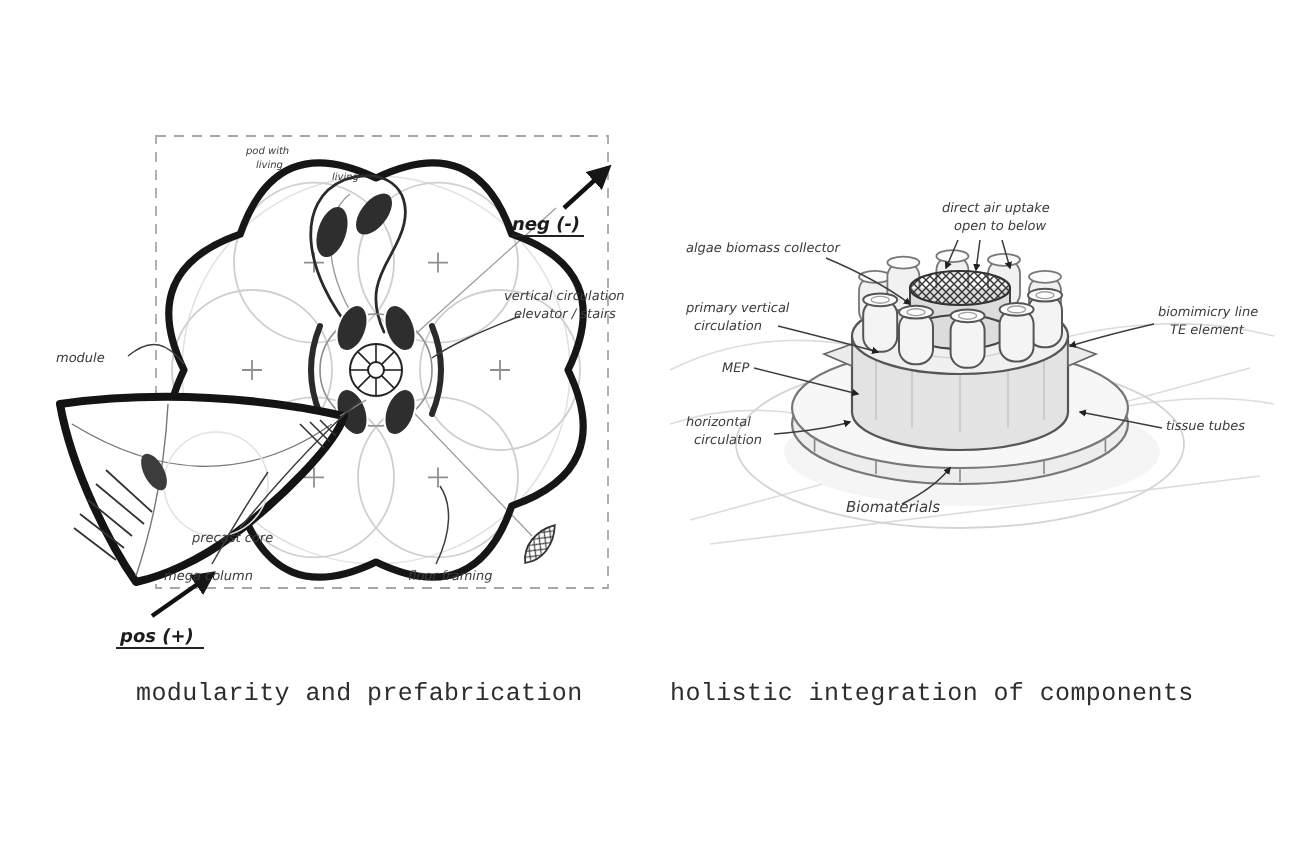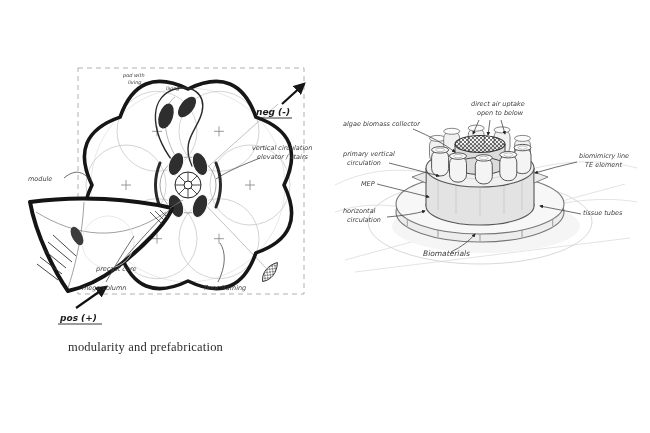--- a/index.html
+++ b/index.html
@@ -2,21 +2,21 @@
 <html><head>
 <meta charset="utf-8">
 <style>
   html,body{margin:0;padding:0;}
   body{
     width:650px;height:433px;background:#ffffff;position:relative;overflow:hidden;
     font-family:"Liberation Sans",sans-serif;
   }
   .fig{position:absolute;margin:0;}
   .caption{
-    position:absolute;font-family:Liberation Serif, serif;
+    position:absolute;font-family:Liberation Mono, monospace;
     font-size:12.5px;color:#2d2d2d;letter-spacing:.2px;
   }
   
   .ink-bold{stroke:#161616;stroke-width:3.6;fill:none;stroke-linejoin:round;stroke-linecap:round;}
   .ink{stroke:#2a2a2a;stroke-width:1.4;fill:none;stroke-linecap:round;}
   .thin{stroke:#777;stroke-width:.7;fill:none;}
   .ghost{stroke:#e2e2e2;stroke-width:.8;fill:none;}
   .ghost2{stroke:#dcdcdc;stroke-width:.8;fill:none;}
   .ghost2e{stroke:#d4d4d4;stroke-width:.9;fill:none;}
   .lite{stroke:#cfcfcf;stroke-width:.9;fill:none;}
@@ -234,14 +234,15 @@
       <text class="hand" x="26" y="126">MEP</text>
       <text class="hand" x="8" y="153">horizontal</text>
       <text class="hand" x="12" y="162">circulation</text>
       <text class="hand" x="244" y="98">biomimicry line</text>
       <text class="hand" x="250" y="107">TE element</text>
       <text class="hand" x="248" y="155">tissue tubes</text>
       <text class="hand" x="88" y="196" style="font-size:7.5px">Biomaterials</text>
     </svg>
   </figure>
 
+  <div class="caption" style="left:335px;top:340px;">holistic integration of components</div>
 
 </div>
 
 </body></html>

